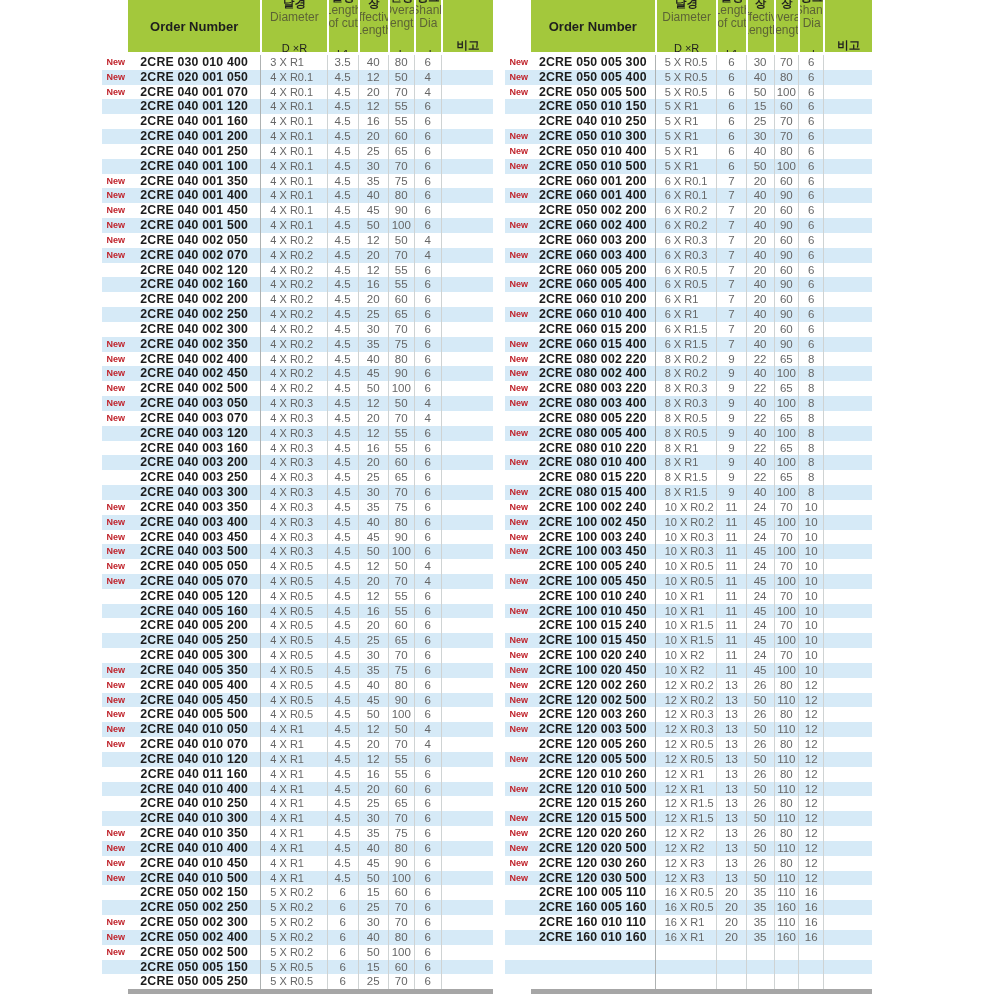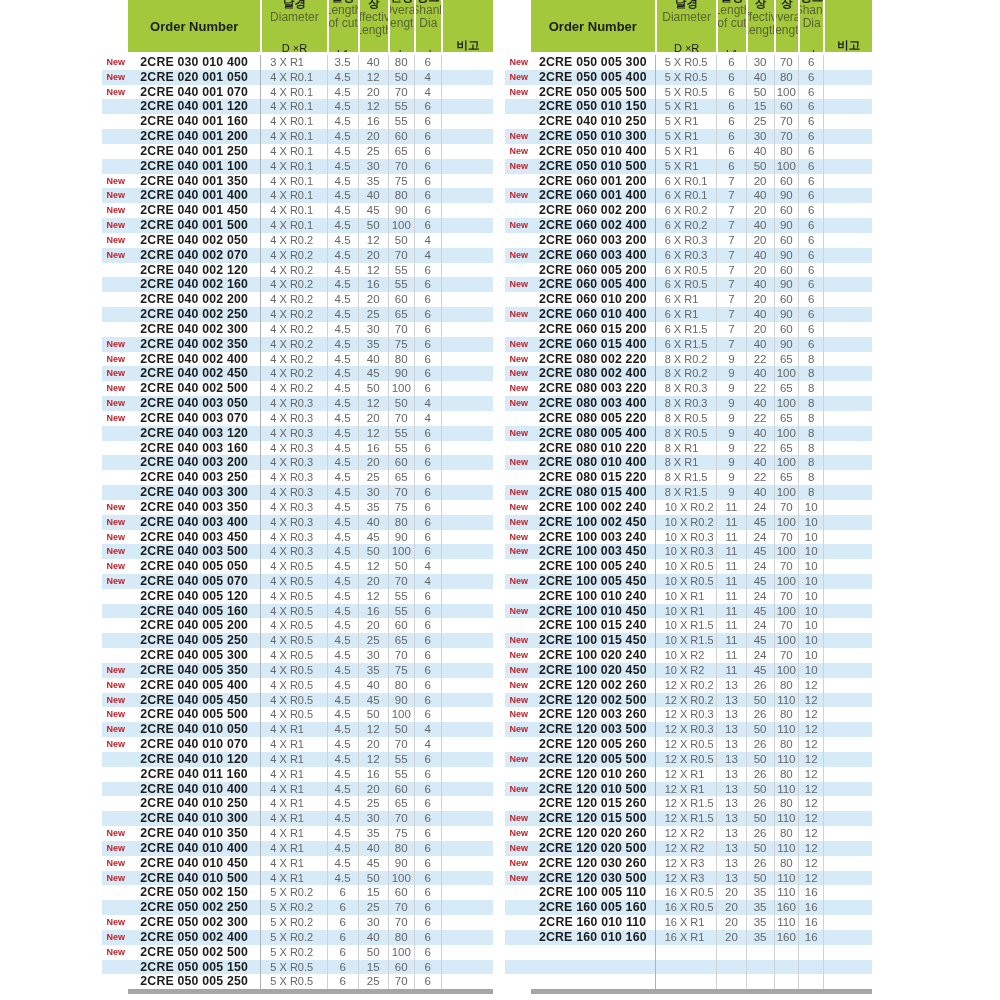--- a/index.html
+++ b/index.html
@@ -838,21 +838,21 @@
         <div class="c-order">2CRE 060 001 400</div>
         <div class="c-dxr">6 X R0.1</div>
         <div class="c-num">7</div>
         <div class="c-num">40</div>
         <div class="c-num">90</div>
         <div class="c-num">6</div>
         <div class="c-remark"></div>
       </div>
       <div class="grid-row t-row">
         <div class="c-new"></div>
-        <div class="c-order">2CRE 060 002 200</div>
+        <div class="c-order">2CRE 050 002 200</div>
         <div class="c-dxr">6 X R0.2</div>
         <div class="c-num">7</div>
         <div class="c-num">20</div>
         <div class="c-num">60</div>
         <div class="c-num">6</div>
         <div class="c-remark"></div>
       </div>
       <div class="grid-row t-row striped">
         <div class="c-new">New</div>
         <div class="c-order">2CRE 060 002 400</div>

